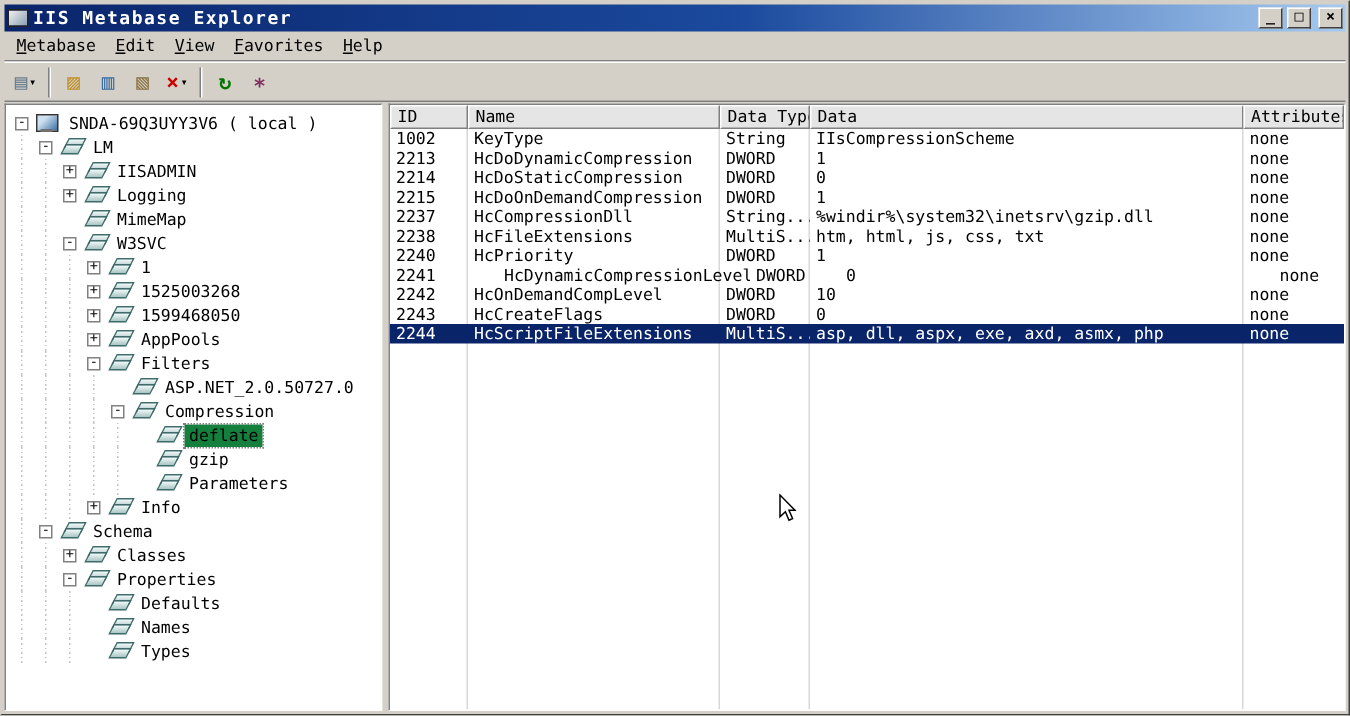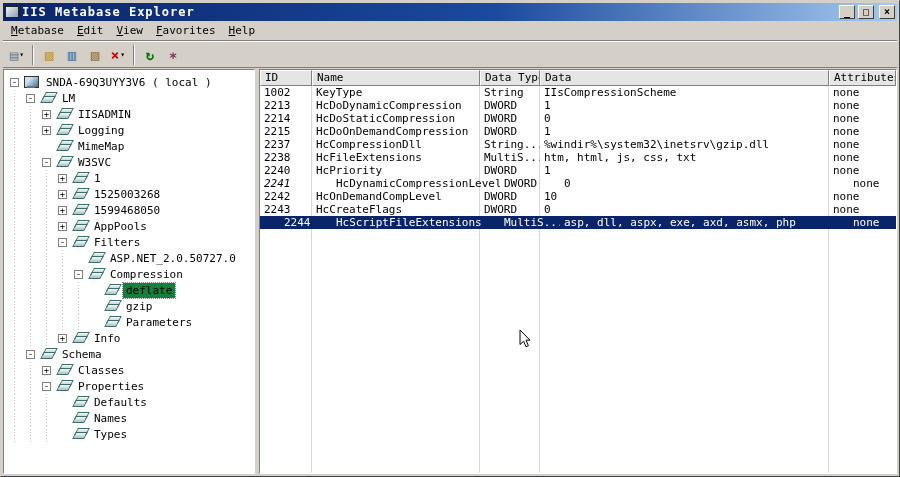--- a/index.html
+++ b/index.html
@@ -367,42 +367,42 @@
             <span class="lcell flex">none</span>
           </div>
           <div class="lrow">
             <span class="lcell" style="width: 52px;">2240</span>
             <span class="lcell" style="width: 168px;">HcPriority</span>
             <span class="lcell" style="width: 60px;">DWORD</span>
             <span class="lcell" style="width: 289px;">1</span>
             <span class="lcell flex">none</span>
           </div>
           <div class="lrow">
-            <span class="lcell" style="width: 72px; font-style: italic;">2241</span>
+            <span class="lcell" style="width: 72px;">2241</span>
             <span class="lcell" style="width: 168px;">HcDynamicCompressionLevel</span>
             <span class="lcell" style="width: 60px;">DWORD</span>
             <span class="lcell" style="width: 289px;">0</span>
             <span class="lcell flex">none</span>
           </div>
           <div class="lrow">
             <span class="lcell" style="width: 52px;">2242</span>
             <span class="lcell" style="width: 168px;">HcOnDemandCompLevel</span>
             <span class="lcell" style="width: 60px;">DWORD</span>
             <span class="lcell" style="width: 289px;">10</span>
             <span class="lcell flex">none</span>
           </div>
           <div class="lrow">
             <span class="lcell" style="width: 52px;">2243</span>
             <span class="lcell" style="width: 168px;">HcCreateFlags</span>
             <span class="lcell" style="width: 60px;">DWORD</span>
             <span class="lcell" style="width: 289px;">0</span>
             <span class="lcell flex">none</span>
           </div>
           <div class="lrow selected">
-            <span class="lcell" style="width: 52px; margin-left: 20px;">2244</span>
+            <span class="lcell" style="width: 52px;">2244</span>
             <span class="lcell" style="width: 168px;">HcScriptFileExtensions</span>
             <span class="lcell" style="width: 60px;">MultiS...</span>
             <span class="lcell" style="width: 289px;">asp, dll, aspx, exe, axd, asmx, php</span>
             <span class="lcell flex">none</span>
           </div>
         </div>
     </div>
   </div>
 
   <svg class="cursor" width="12" height="19" viewBox="0 0 12 19">

